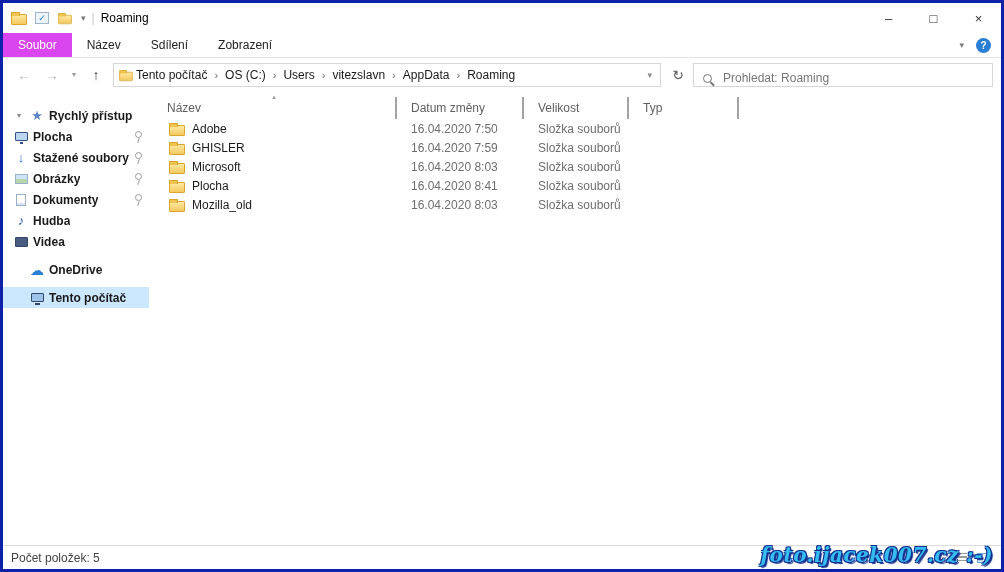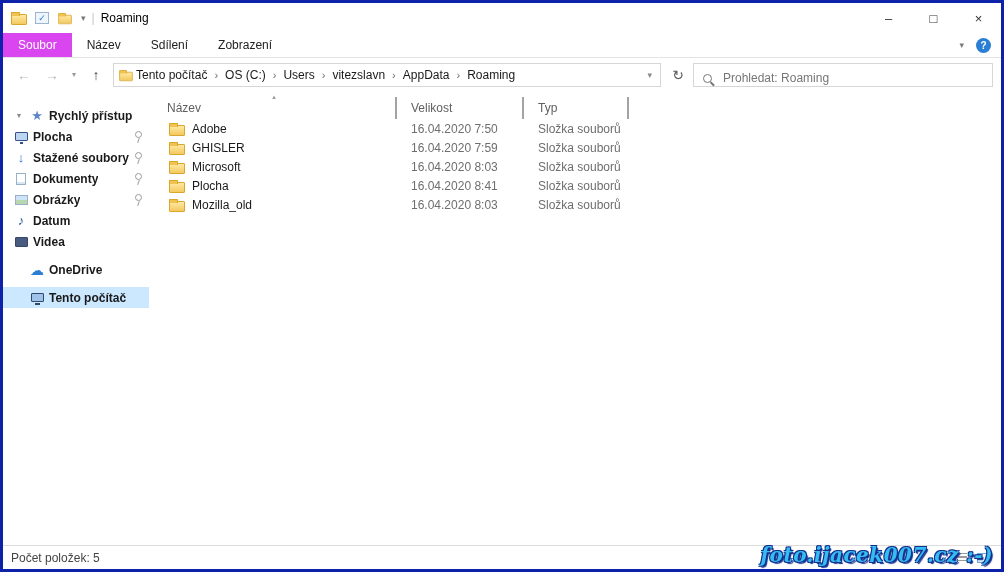--- a/index.html
+++ b/index.html
@@ -173,36 +173,36 @@
           </span>
         <span class="side-label">Plocha</span>
         <span class="pin"></span>
       </div>
       <div class="side-item child">
         <span class="ic ic-down">↓</span>
         <span class="side-label">Stažené soubory</span>
         <span class="pin"></span>
       </div>
       <div class="side-item child">
+        <span class="ic ic-pic">
+            <i></i>
+          </span>
+        <span class="side-label">Obrázky</span>
+        <span class="pin"></span>
+      </div>
+      <div class="side-item child">
         <span class="ic ic-doc">
             <i></i>
           </span>
         <span class="side-label">Dokumenty</span>
         <span class="pin"></span>
       </div>
       <div class="side-item child">
-        <span class="ic ic-pic">
-            <i></i>
-          </span>
-        <span class="side-label">Obrázky</span>
-        <span class="pin"></span>
-      </div>
-      <div class="side-item child">
         <span class="ic ic-music">♪</span>
-        <span class="side-label">Datum</span>
+        <span class="side-label">Hudba</span>
       </div>
       <div class="side-item child">
         <span class="ic ic-video">
             <i></i>
           </span>
         <span class="side-label">Videa</span>
       </div>
       <div class="side-item group">
         <span class="chev"></span>
         <span class="ic ic-cloud">☁</span>
@@ -215,20 +215,23 @@
           </span>
         <span class="side-label">Tento počítač</span>
       </div>
     </div>
 
     <div class="filearea">
       <div class="cols">
         <div class="col-h">
           <span class="sort">▴</span>
           <span>Název</span>
+        </div>
+        <div class="col-h">
+          <span>Datum změny</span>
         </div>
         <div class="col-h">
           <span>Velikost</span>
         </div>
         <div class="col-h">
           <span>Typ</span>
         </div>
       </div>
 
       <div class="rows">

